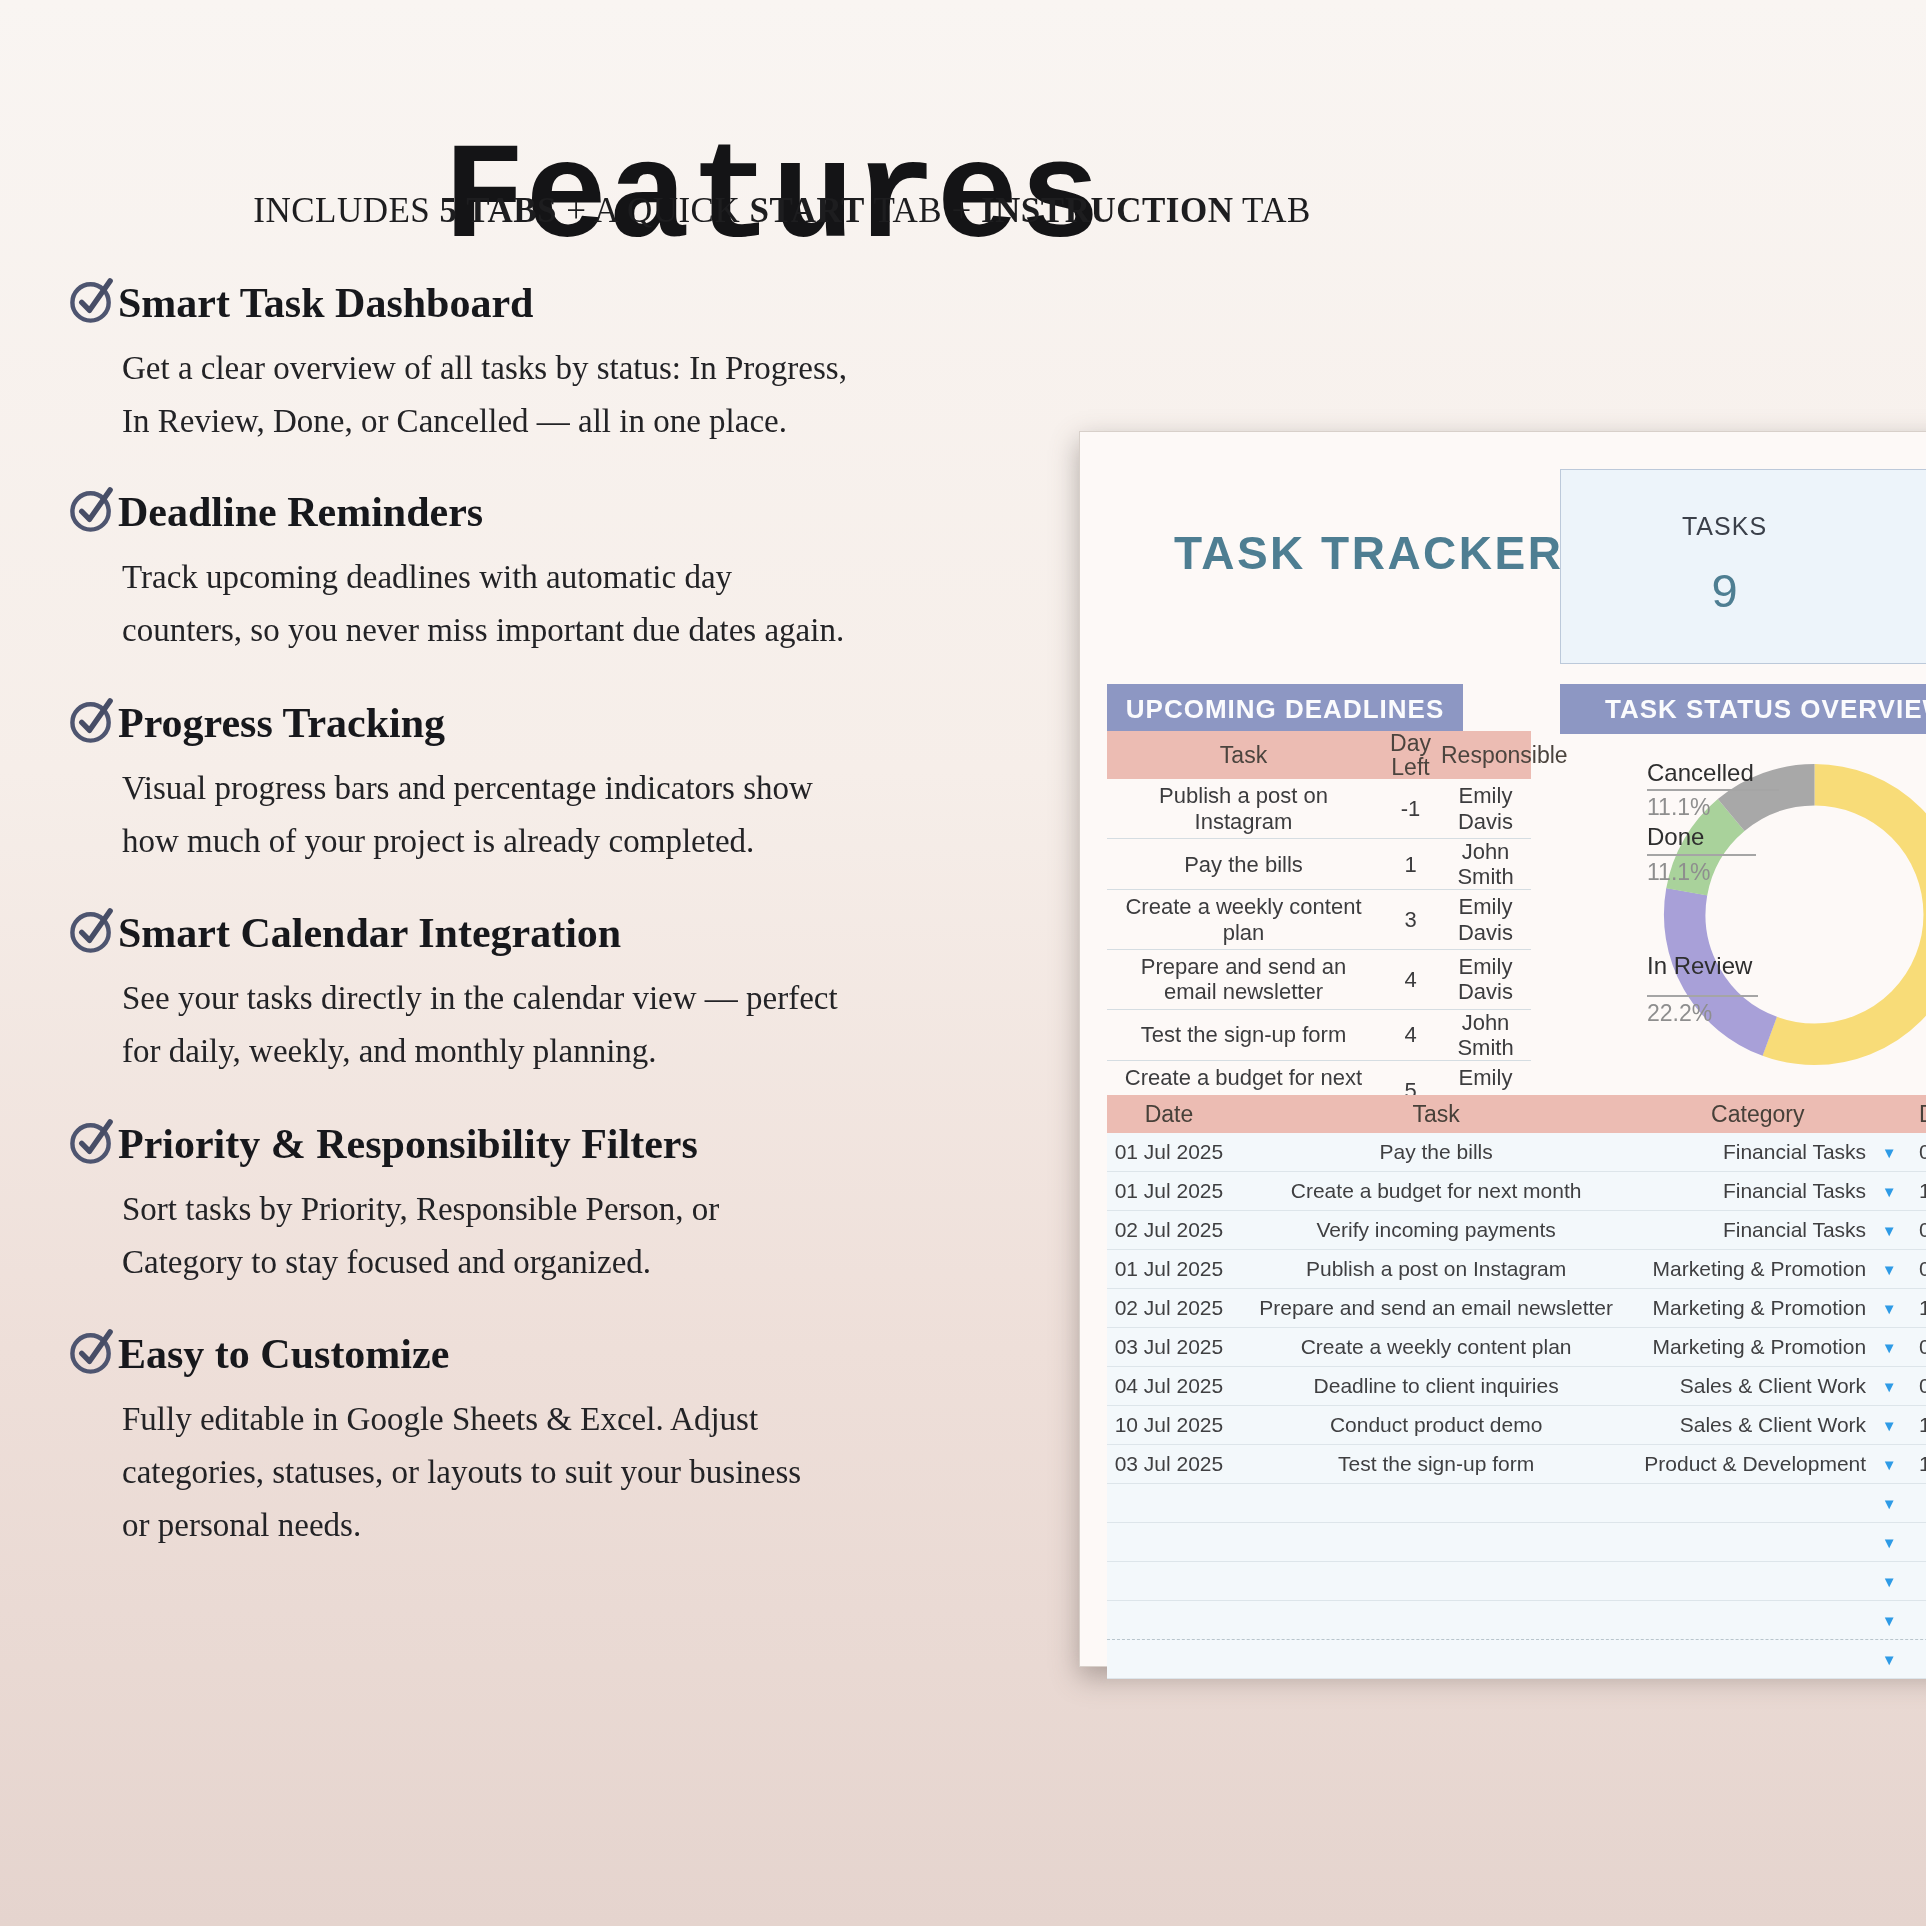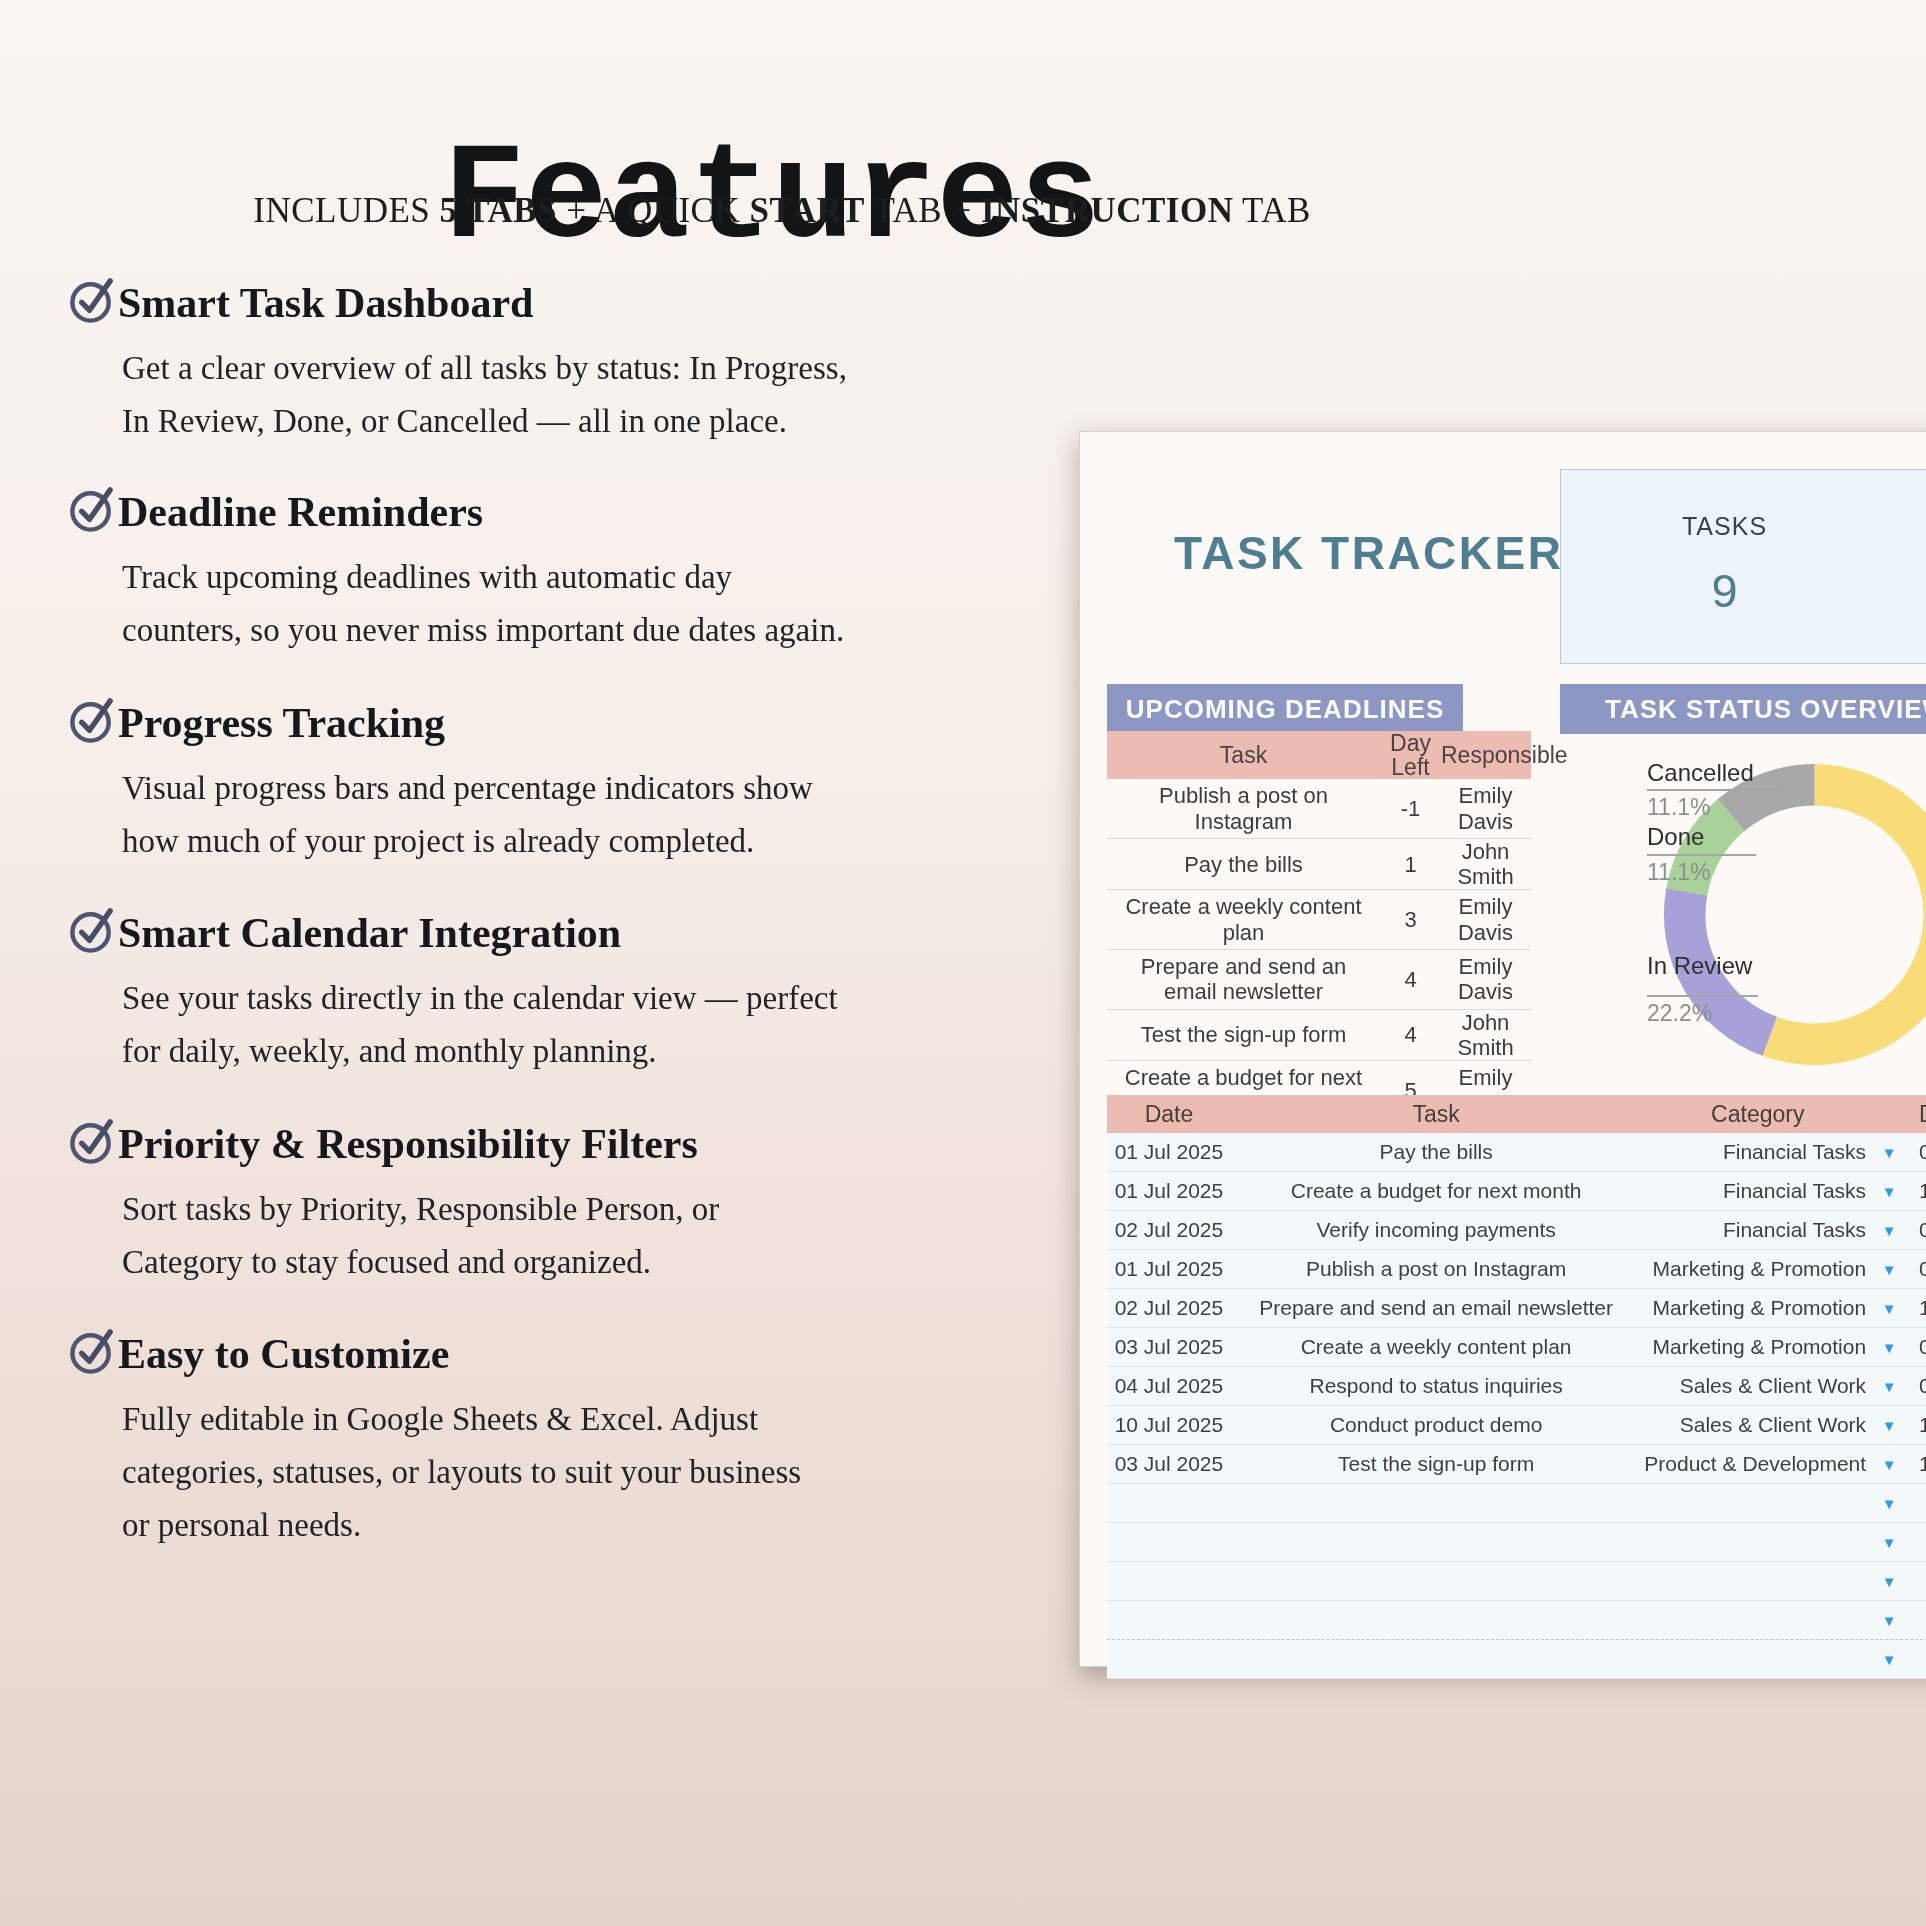--- a/index.html
+++ b/index.html
@@ -296,21 +296,21 @@
       </div>
       <div class="mt-row">
         <span class="mt-date">03 Jul 2025</span>
         <span class="mt-task">Create a weekly content plan</span>
         <span class="mt-cat">Marketing &amp; Promotion</span>
         <span class="mt-arrow">▼</span>
         <span class="mt-due">09</span>
       </div>
       <div class="mt-row">
         <span class="mt-date">04 Jul 2025</span>
-        <span class="mt-task">Respond to status inquiries</span>
+        <span class="mt-task">Deadline to client inquiries</span>
         <span class="mt-cat">Sales &amp; Client Work</span>
         <span class="mt-arrow">▼</span>
         <span class="mt-due">09</span>
       </div>
       <div class="mt-row">
         <span class="mt-date">10 Jul 2025</span>
         <span class="mt-task">Conduct product demo</span>
         <span class="mt-cat">Sales &amp; Client Work</span>
         <span class="mt-arrow">▼</span>
         <span class="mt-due">15</span>

